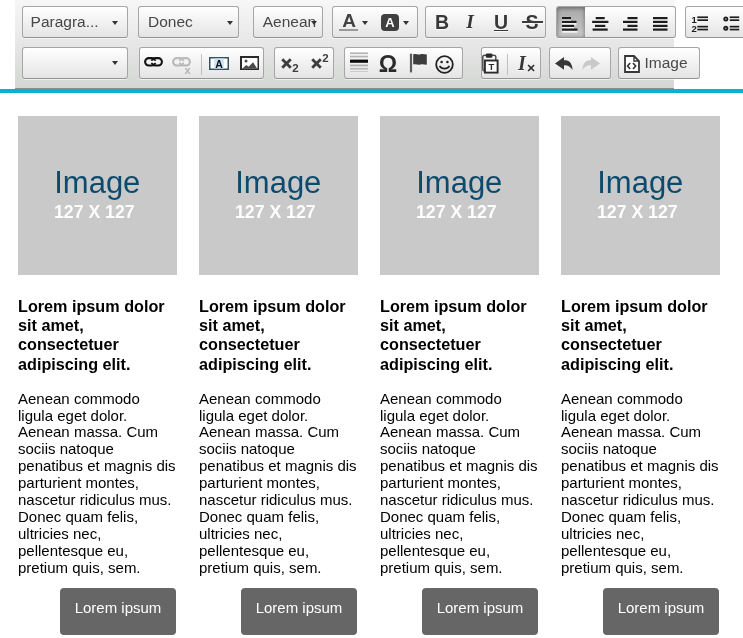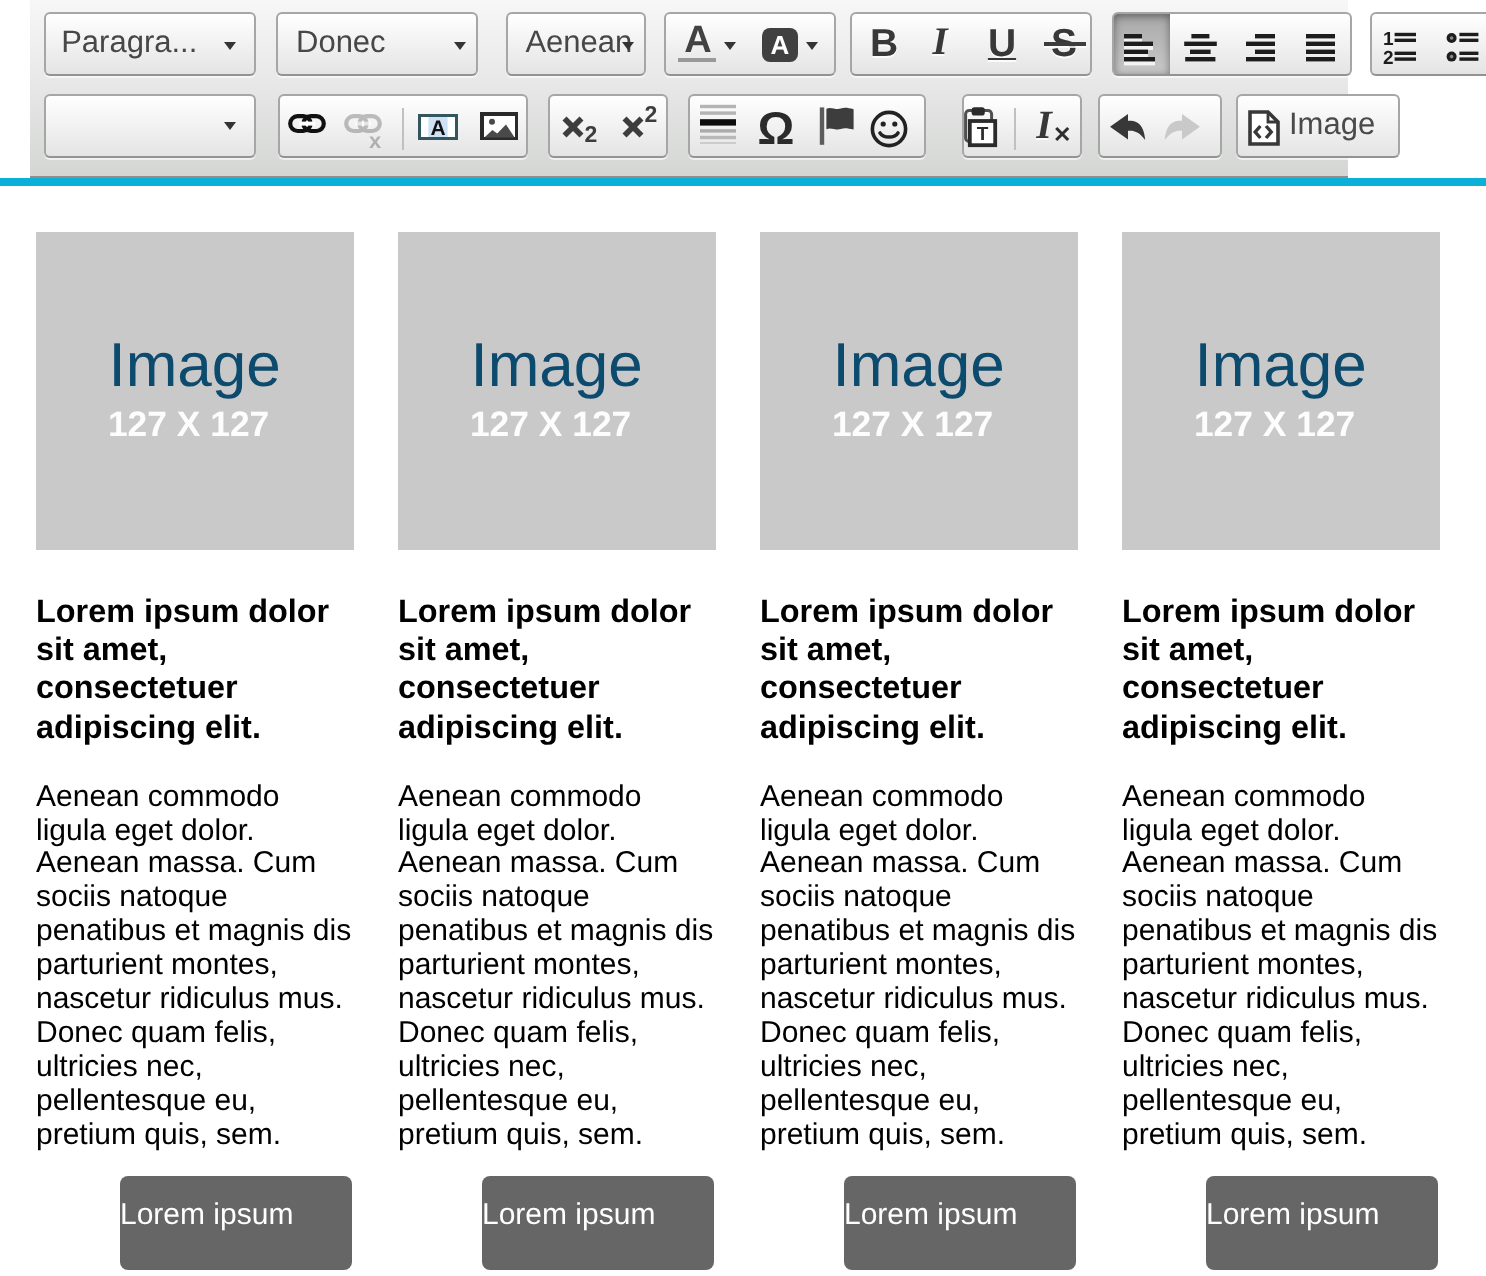--- a/index.html
+++ b/index.html
@@ -15,21 +15,21 @@
 .ico{position:absolute}
 .ltr{position:absolute;color:#383838;font-weight:bold;text-shadow:0 1px 0 rgba(255,255,255,.8);text-align:center}
 .pressed{position:absolute;top:6.9px;height:30.6px;background:linear-gradient(#a8a8a8,#c9c9c9);box-shadow:inset 0 1px 4px rgba(0,0,0,.45);border-radius:2px 0 0 2px}
 
 .col{position:absolute;top:116px;width:159px;height:522px}
 .ph{position:absolute;left:0;top:0;width:158.6px;height:158.5px;overflow:hidden;background:#c9c9c9}
 .pht1{position:absolute;left:0;top:49.5px;width:158.6px;text-align:center;color:#0c4a6e;font-size:31px;line-height:33px}
 .pht2{position:absolute;left:-3px;top:86px;width:158.6px;text-align:center;color:#fdfdfd;font-size:17.7px;line-height:20px;font-weight:bold}
 .h3{position:absolute;left:0;top:180.8px;width:159px;font-size:16.2px;line-height:19.3px;font-weight:bold;color:#000}
 .bp{position:absolute;left:0;top:274.6px;width:159px;font-size:15px;line-height:16.9px;color:#000}
-.btn{position:absolute;left:42px;top:471.5px;width:116px;height:47px;background:#666666;border-radius:4px;color:#fff;font-size:15px;line-height:39px}
+.btn{position:absolute;left:42px;top:471.5px;width:116px;height:47px;background:#666666;border-radius:4px;color:#fff;font-size:15px;text-align:center;line-height:39px}
 </style>
 </head>
 <body>
 <div class="top">
 
   <div class="grp r1" style="left:7px;width:104px"></div>
   <div class="combotext" style="left:15.6px;top:5.8px">Paragra...</div>
   <div class="arr" style="left:97px;top:20.5px"></div>
 
   <div class="grp r1" style="left:123px;width:99px"></div>

